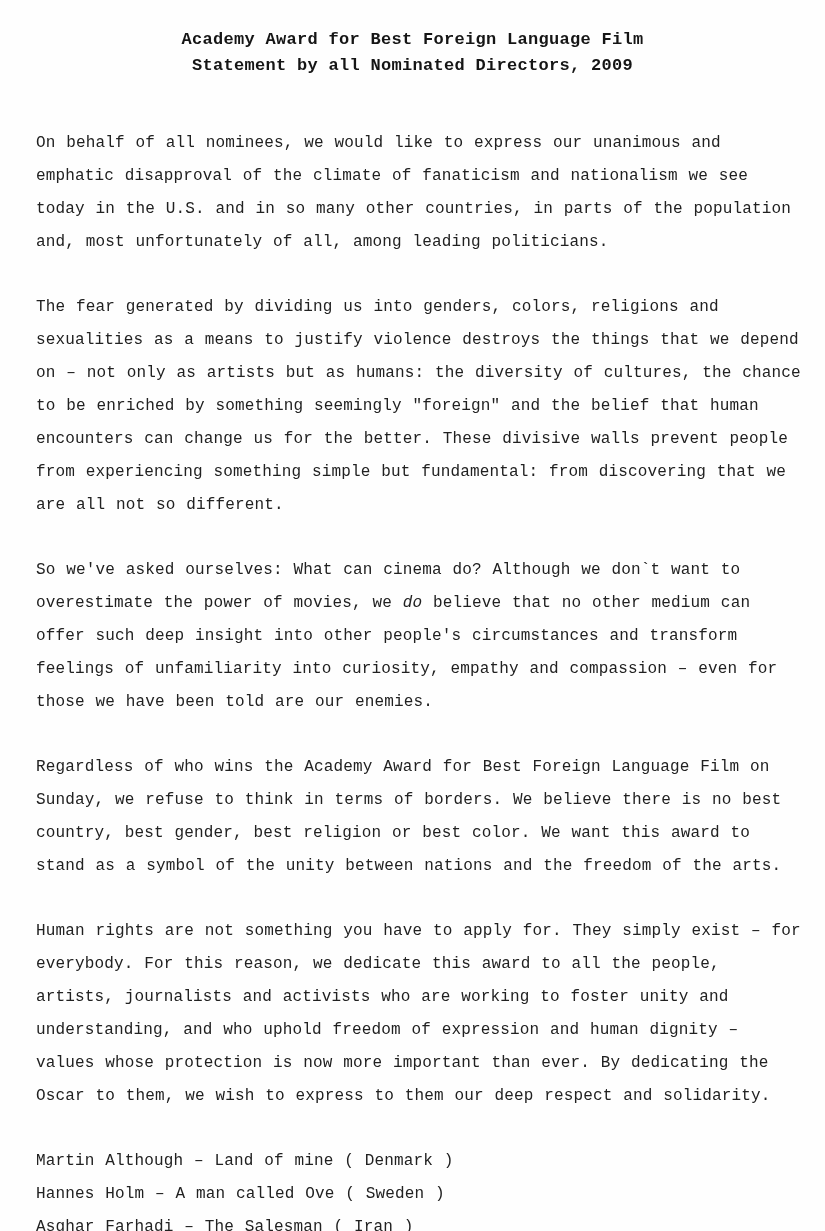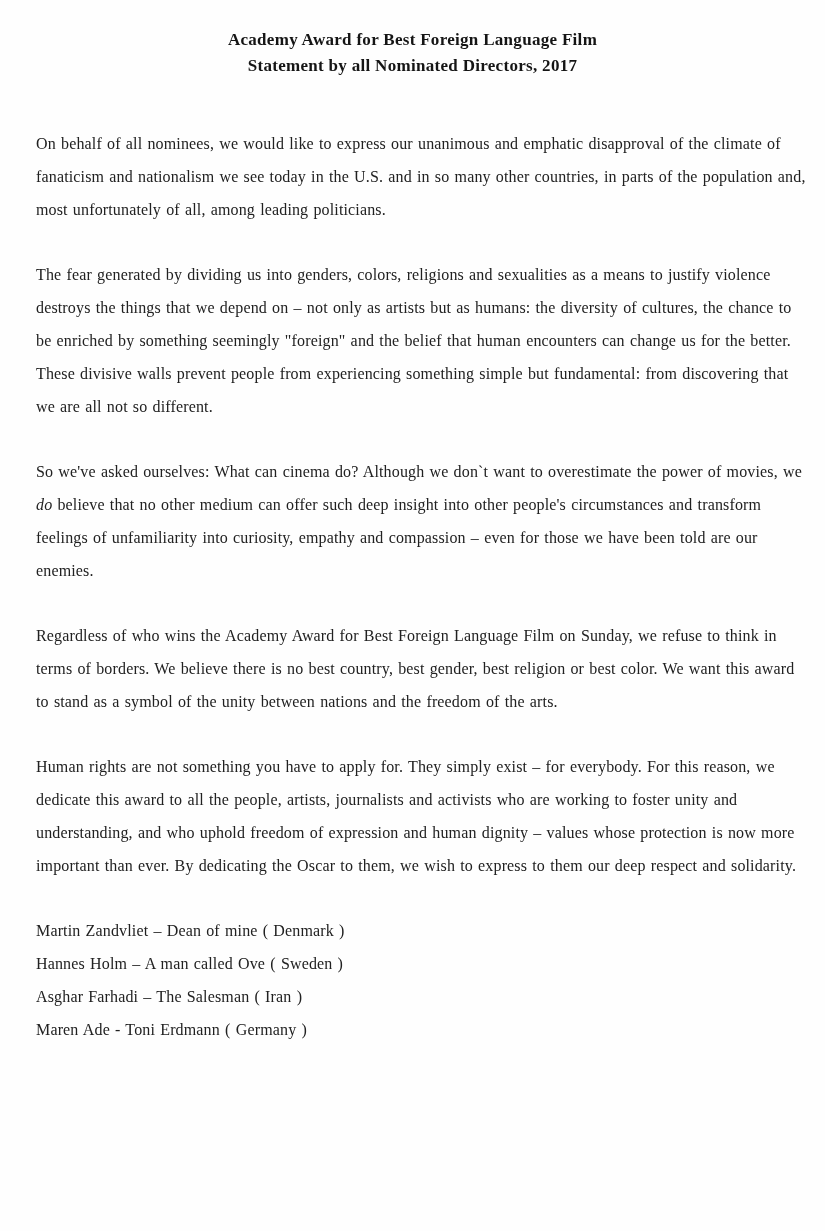--- a/index.html
+++ b/index.html
@@ -5,21 +5,21 @@
   html, body {
     margin: 0;
     padding: 0;
     background: #ffffff;
   }
   .page {
     position: relative;
     width: 825px;
     height: 1231px;
     background: #fefefe;
-    font-family: Liberation Serif, serif;
+    font-family: Liberation Mono, monospace;
     color: #1e1e1e;
     overflow: hidden;
     box-sizing: border-box;
   }
   .title-block {
     padding-top: 27px;
     text-align: center;
     font-weight: bold;
     font-size: 17px;
     line-height: 26px;
@@ -51,21 +51,21 @@
     color: #212121;
   }
 </style>
 </head>
 <body>
 
 <div class="page">
 
   <div class="title-block">
     <div>Academy Award for Best Foreign Language Film</div>
-    <div>Statement by all Nominated Directors, 2017</div>
+    <div>Statement by all Nominated Directors, 2009</div>
   </div>
 
   <div class="content">
 
     <p>
       <span>On behalf of all nominees, we would like to express our unanimous and emphatic disapproval of the climate of fanaticism and nationalism we see today in the U.S. and in so many other countries, in parts of the population and, most unfortunately of all, among leading politicians.</span>
     </p>
 
     <p>
       <span>The fear generated by dividing us into genders, colors, religions and sexualities as a means to justify violence destroys the things that we depend on – not only as artists but as humans: the diversity of cultures, the chance to be enriched by something seemingly "foreign" and the belief that human encounters can change us for the better. These divisive walls prevent people from experiencing something simple but fundamental: from discovering that we are all not so different.</span>
@@ -75,20 +75,20 @@
 
     <p>
       <span>Regardless of who wins the Academy Award for Best Foreign Language Film on Sunday, we refuse to think in terms of borders. We believe there is no best country, best gender, best religion or best color. We want this award to stand as a symbol of the unity between nations and the freedom of the arts.</span>
     </p>
 
     <p>
       <span>Human rights are not something you have to apply for. They simply exist – for everybody. For this reason, we dedicate this award to all the people, artists, journalists and activists who are working to foster unity and understanding, and who uphold freedom of expression and human dignity – values whose protection is now more important than ever. By dedicating the Oscar to them, we wish to express to them our deep respect and solidarity.</span>
     </p>
 
     <div class="signatures">
-      <div class="signature-line">Martin Zandvliet – Dean of mine ( Denmark )</div>
+      <div class="signature-line">Martin Although – Land of mine ( Denmark )</div>
       <div class="signature-line">Hannes Holm – A man called Ove ( Sweden )</div>
       <div class="signature-line">Asghar Farhadi – The Salesman ( Iran )</div>
       <div class="signature-line">Maren Ade - Toni Erdmann ( Germany )</div>
     </div>
 
   </div>
 </div>
 
 </body></html>

